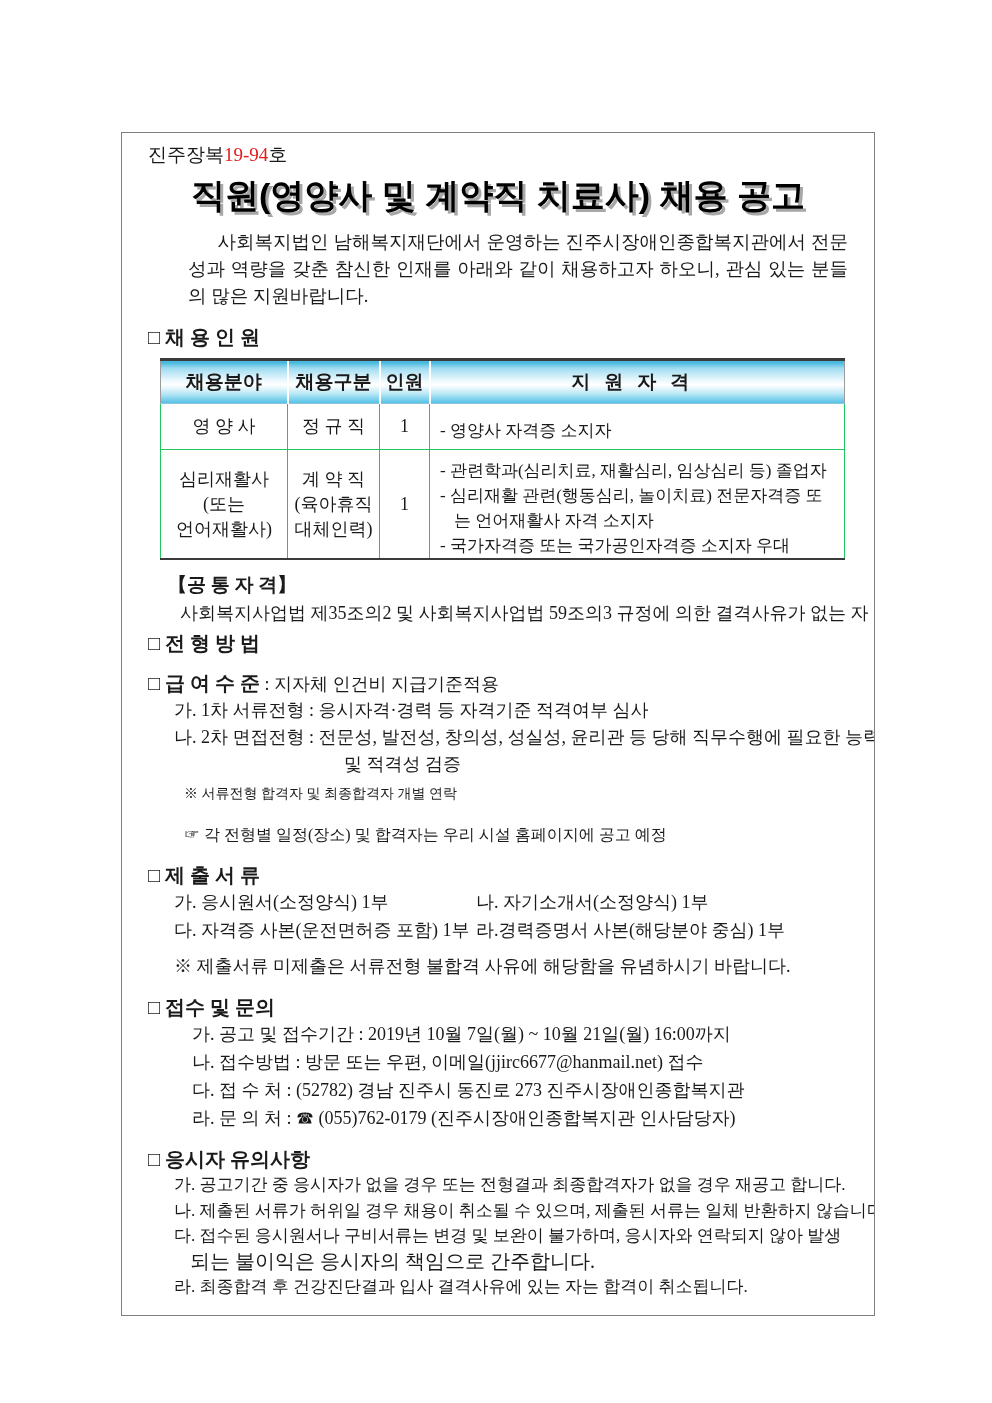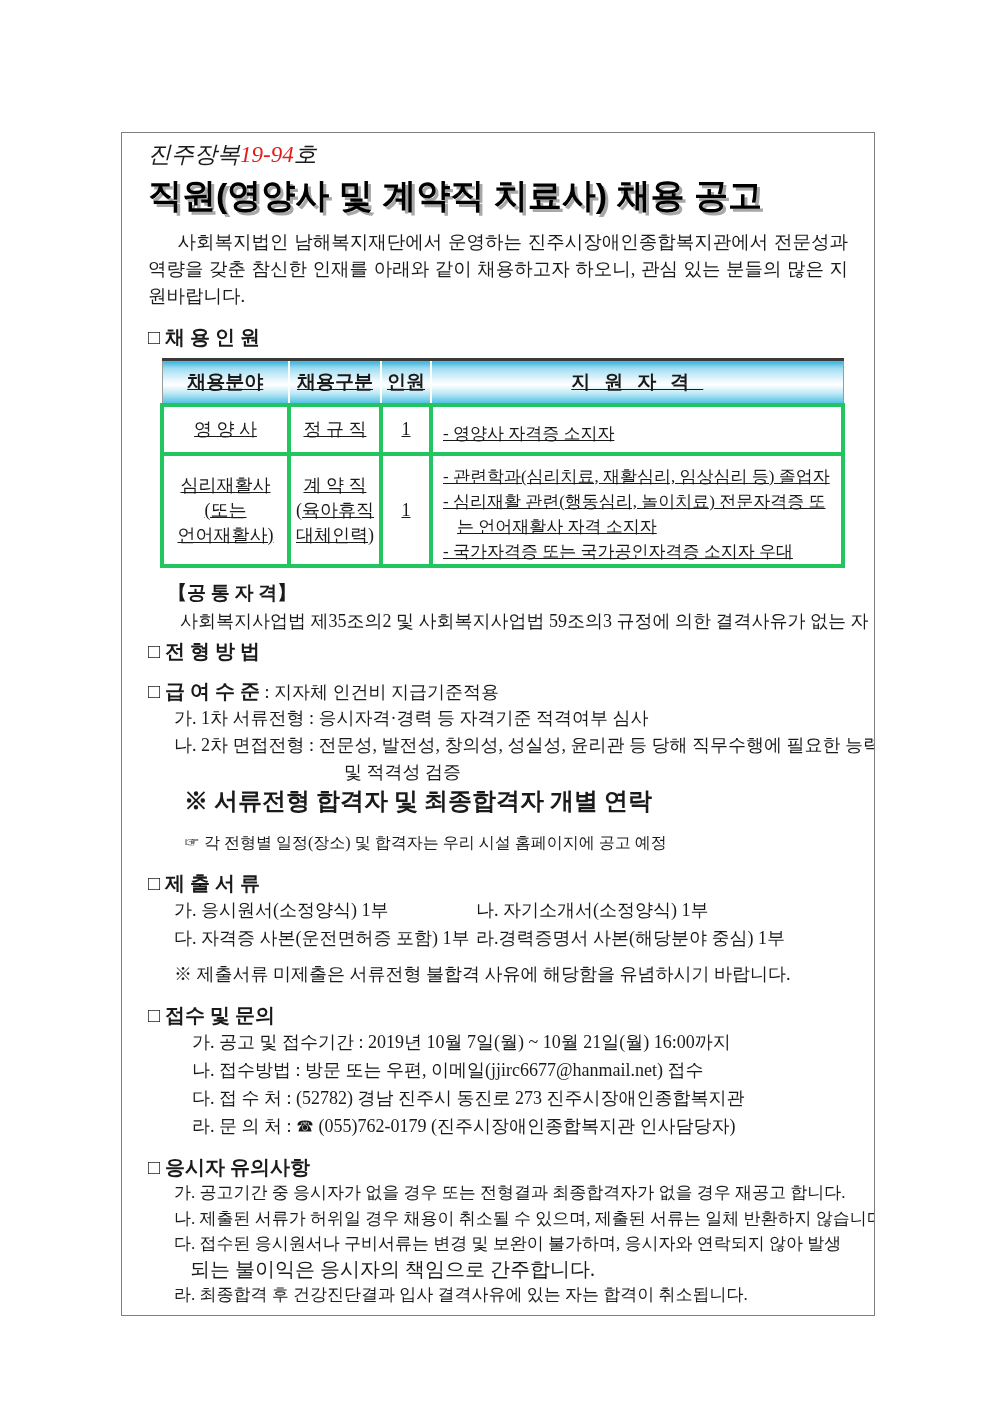--- a/index.html
+++ b/index.html
@@ -2,57 +2,56 @@
 <html lang="ko"><head>
 <meta charset="utf-8">
 <style>
   * { margin: 0; padding: 0; box-sizing: border-box; }
   body { background: #ffffff; font-family: "Liberation Serif", serif; color: #1a1a1a; }
   .canvas { position: relative; width: 992px; height: 1403px; background: #ffffff; overflow: hidden; }
   .page {
     position: absolute; left: 121px; top: 132px; width: 754px; height: 1184px;
     border: 1px solid #7e7e7e; background: #fff; padding: 10px 26px; overflow: hidden;
   }
-  .doc-no { font-size: 23px; line-height: 24px; white-space: nowrap; font-style: italic; }
+  .doc-no { font-size: 19px; line-height: 24px; white-space: nowrap; }
   .doc-no .red { color: #e21b1b; }
   .title {
-    margin-top: 4px; font-family: "Liberation Sans", sans-serif;
+    margin-top: 4px; text-align: center; font-family: "Liberation Sans", sans-serif;
     font-size: 34px; font-weight: 800; letter-spacing: 0px; line-height: 48px;
     color: #000; text-shadow: 3px 3px 0 #a8a8a8; white-space: nowrap;
   }
-  .intro { margin-top: 10px; font-size: 18.5px; line-height: 27px; text-align: justify; text-indent: 1.6em; }
+  .intro { margin-top: 10px; font-size: 18.5px; line-height: 27px; text-align: justify; text-indent: 1.6em; margin-left: 40px; }
   .sec-heading { font-size: 20px; font-weight: bold; line-height: 26px; white-space: nowrap; }
   .mt-lg { margin-top: 14px; } .mt-sm { margin-top: 4px; }
   .salary-value { font-weight: normal; font-size: 18px; }
 
   table.recruit {
     border-collapse: collapse; width: 685px; margin: 8px 0 0 12px;
     border-left: 1px solid #9b9b9b; border-right: 1px solid #9b9b9b;
     border-top: 3px solid #3a3a3a; border-bottom: 2px solid #3a3a3a;
     font-size: 18px;
-    text-decoration: underline;
   }
   table.recruit th {
     background: linear-gradient(180deg, #38b2dc 0%, #9fdcf1 16%, #eef9fd 46%, #ffffff 56%, #bce8f6 76%, #4fc0e4 100%);
     font-size: 19px; font-weight: bold; text-align: center; padding: 8px 2px;
     border-left: 2px solid #ffffff; border-bottom: 1px solid #8fc7da;
   }
   table.recruit th:first-child { border-left: none; }
   table.recruit th.qual-h { letter-spacing: 14px; }
-  table.recruit td { border: 4px solid #22c55e; vertical-align: middle; }
+  table.recruit td { border: 1px solid #22c55e; vertical-align: middle; }
   table.recruit td.c { text-align: center; white-space: pre-line; line-height: 25px; padding: 10px 2px; }
   table.recruit td.quals { padding: 8px 6px 0 10px; }
   .qual { font-size: 17px; line-height: 25px; padding-left: 14px; text-indent: -14px; }
 
   .common-head { margin: 12px 0 0 20px; font-size: 19px; font-weight: bold; line-height: 26px; }
   .common-text { margin: 2px 0 0 32px; font-size: 18px; line-height: 26px; white-space: nowrap; }
 
   .item { margin-left: 26px; font-size: 18px; line-height: 27px; white-space: nowrap; }
   .item-cont { margin-left: 196px; font-size: 18px; line-height: 27px; white-space: nowrap; }
-  .note-line { margin: 2px 0 0 36px; font-size: 24px; line-height: 27px; white-space: nowrap; font-weight: bold; }
+  .note-line { margin: 2px 0 0 36px; font-size: 14px; line-height: 27px; white-space: nowrap; }
   .pointer-line { margin: 14px 0 0 36px; font-size: 16px; line-height: 27px; white-space: nowrap; }
 
   .docs-grid { display: grid; grid-template-columns: 302px auto; margin-left: 26px; }
   .docs-grid .cell { font-size: 18px; line-height: 28px; white-space: nowrap; }
   .warn-line { margin: 8px 0 0 26px; font-size: 18px; line-height: 28px; white-space: nowrap; }
 
   .apply-item { margin-left: 44px; font-size: 18px; line-height: 28px; white-space: nowrap; }
 
   .notes-item { margin-left: 26px; font-size: 17px; line-height: 25.5px; white-space: nowrap; }
   .notes-cont { margin-left: 42px; font-size: 20px; line-height: 25.5px; white-space: nowrap; }

